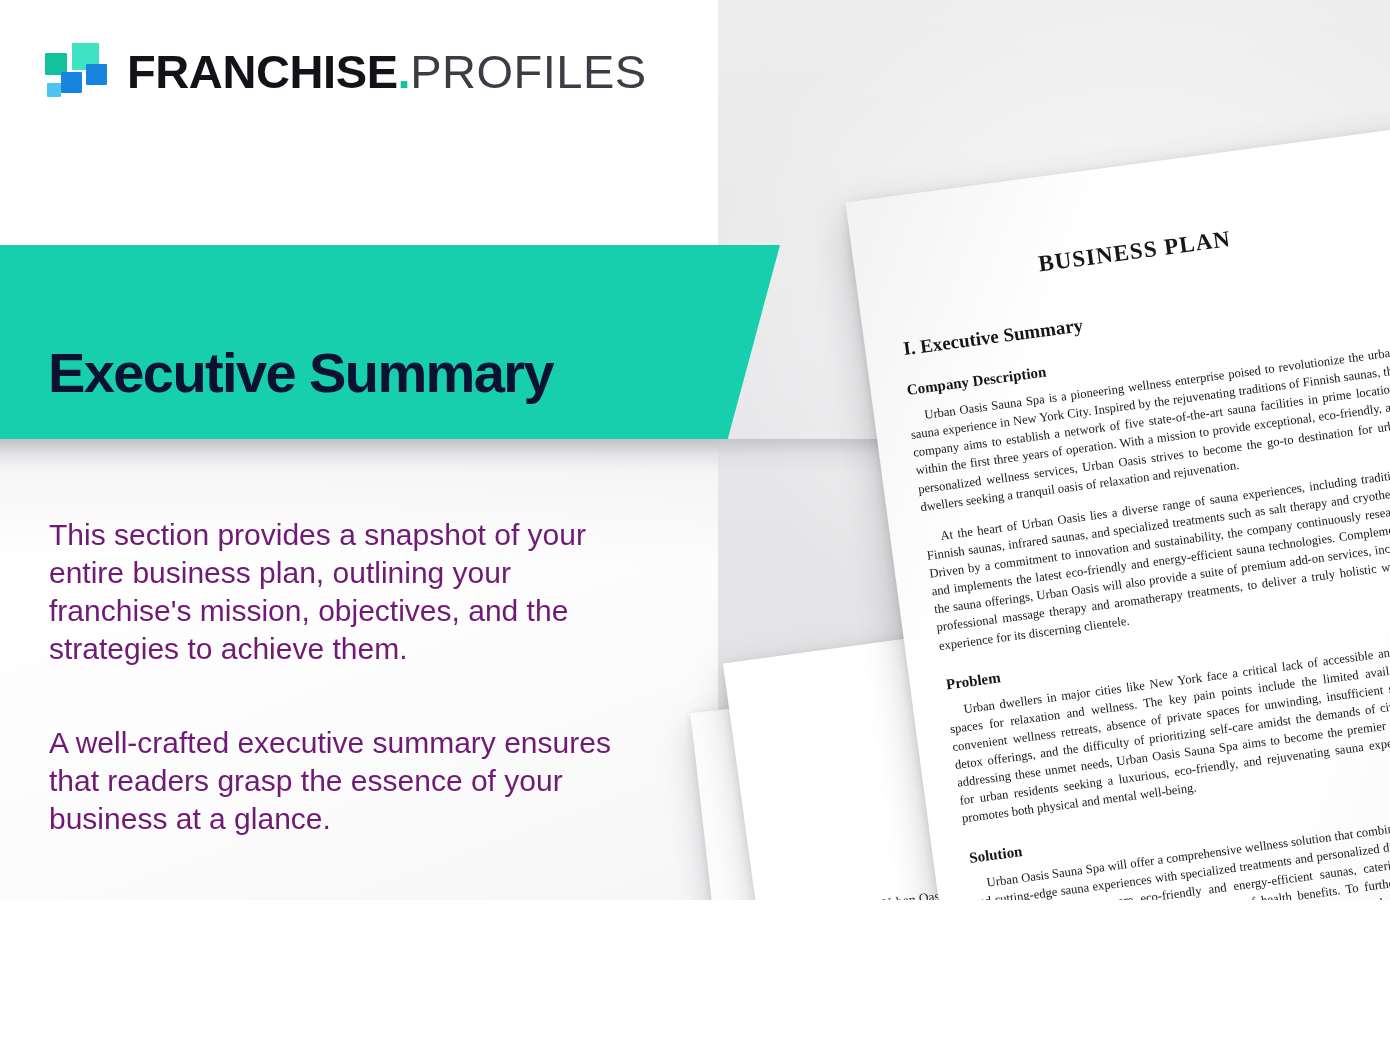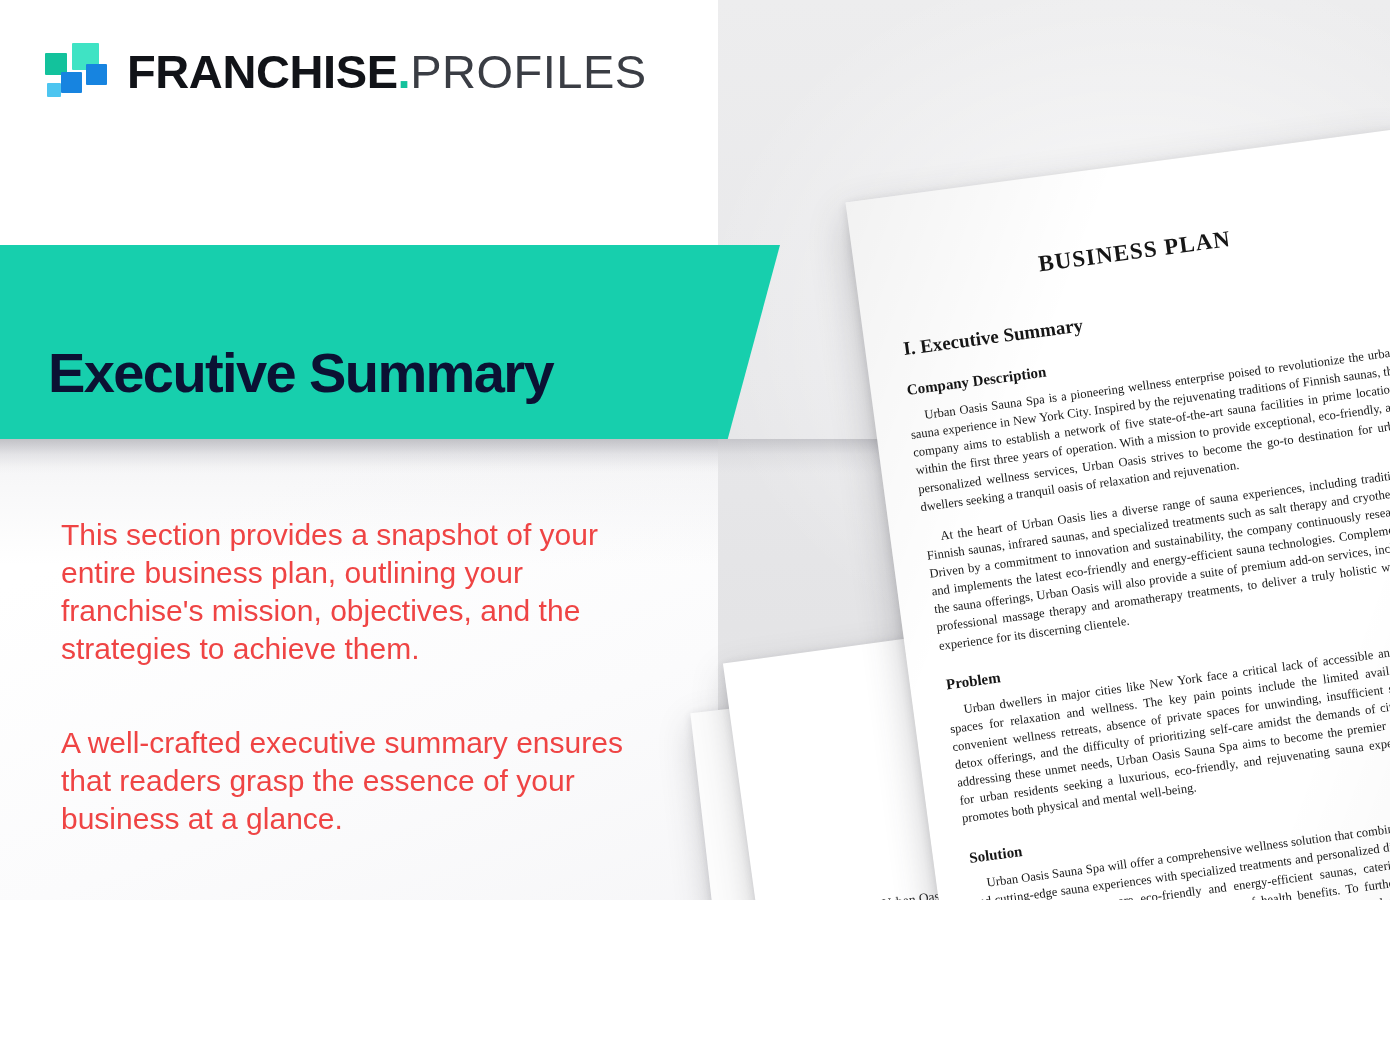--- a/index.html
+++ b/index.html
@@ -113,24 +113,24 @@
   }
 
   
   .body-copy {
     position: absolute;
     left: 49px;
     top: 516px;
     width: 580px;
   }
   .body-copy p {
-    margin: 0 0 56px 12px;
+    margin: 0 0 56px 0;
     font-size: 30px;
     line-height: 1.265;
-    color: #ef4444;
+    color: #701a75;
     font-weight: 400;
   }
   .body-copy p:last-child { margin-bottom: 0; }
 
   
   .paper-stack {
     position: absolute;
     left: 700px;
     top: 120px;
     width: 700px;

